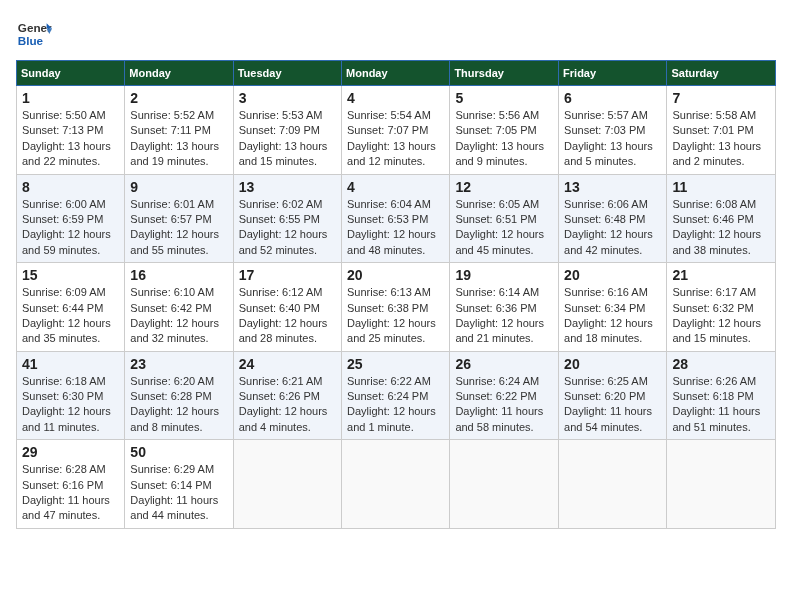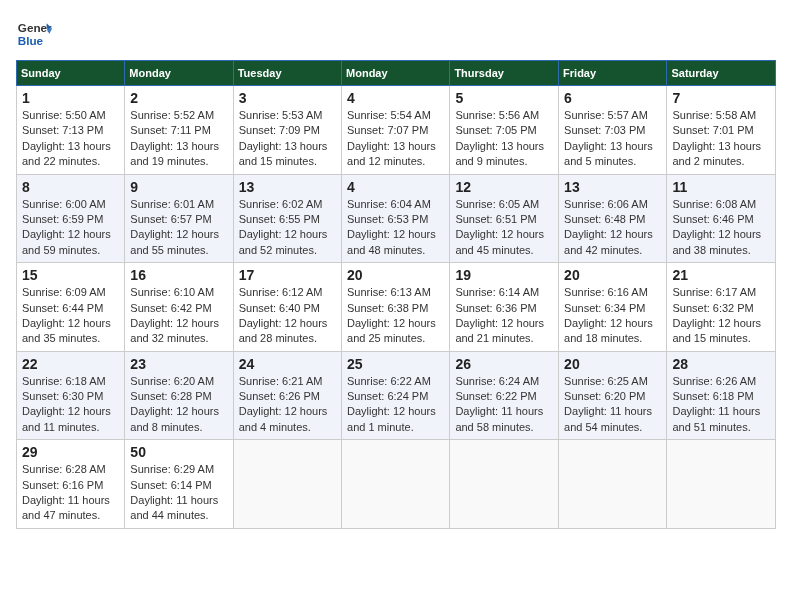--- a/index.html
+++ b/index.html
@@ -194,21 +194,21 @@
           <span class="day-number">20</span>
           <div class="day-info">Sunrise: 6:16 AM<br>Sunset: 6:34 PM<br>Daylight: 12 hours<br>and 18 minutes.</div>
         </td>
         <td>
           <span class="day-number">21</span>
           <div class="day-info">Sunrise: 6:17 AM<br>Sunset: 6:32 PM<br>Daylight: 12 hours<br>and 15 minutes.</div>
         </td>
       </tr>
       <tr>
         <td>
-          <span class="day-number">22</span>
+          <span class="day-number">41</span>
           <div class="day-info">Sunrise: 6:18 AM<br>Sunset: 6:30 PM<br>Daylight: 12 hours<br>and 11 minutes.</div>
         </td>
         <td>
           <span class="day-number">23</span>
           <div class="day-info">Sunrise: 6:20 AM<br>Sunset: 6:28 PM<br>Daylight: 12 hours<br>and 8 minutes.</div>
         </td>
         <td>
           <span class="day-number">24</span>
           <div class="day-info">Sunrise: 6:21 AM<br>Sunset: 6:26 PM<br>Daylight: 12 hours<br>and 4 minutes.</div>
         </td>

